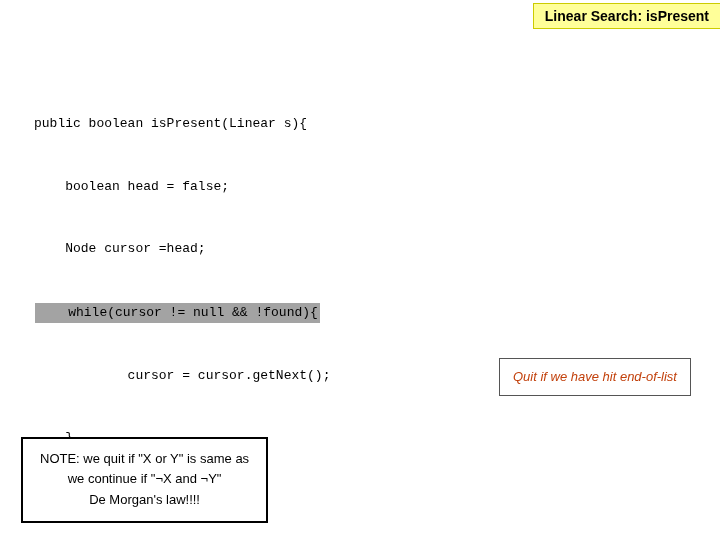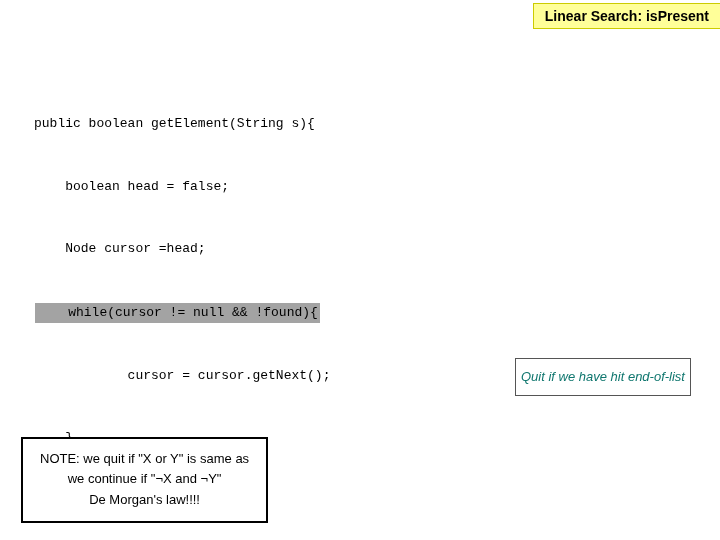--- a/index.html
+++ b/index.html
@@ -44,24 +44,24 @@
     .code-line {
       display: block;
     }
 
     #tooltip-box {
       position: absolute;
       top: 355px;
       right: 30px;
       background: #ffffff;
       border: 1.5px solid #555555;
-      padding: 8px 4px;
+      padding: 8px 12px;
       font-size: 13px;
       font-style: italic;
-      color: #0f766e;
+      color: #c2410c;
       max-width: 270px;
       line-height: 1.5;
     }
 
     #note-box {
       position: absolute;
       bottom: 18px;
       left: 18px;
       background: #ffffff;
       border: 2px solid #000000;
@@ -74,21 +74,21 @@
     }
   </style>
 </head>
 <body>
 
 <div id="title-bar">
   <span>Linear Search: isPresent</span>
 </div>
 
 <div id="code-block">
-  <span class="code-line">public boolean getElement(String s){</span>
+  <span class="code-line">public boolean isPresent(Linear s){</span>
   <span class="code-line">    boolean head = false;</span>
   <span class="code-line">    Node cursor =head;</span>
   <span class="code-line"><span id="highlight-line">    while(cursor != null &amp;&amp; !found){</span></span>
   <span class="code-line">            cursor = cursor.getNext();</span>
   <span class="code-line">    }</span>
   
   
 </div>
 
 <div id="tooltip-box">

